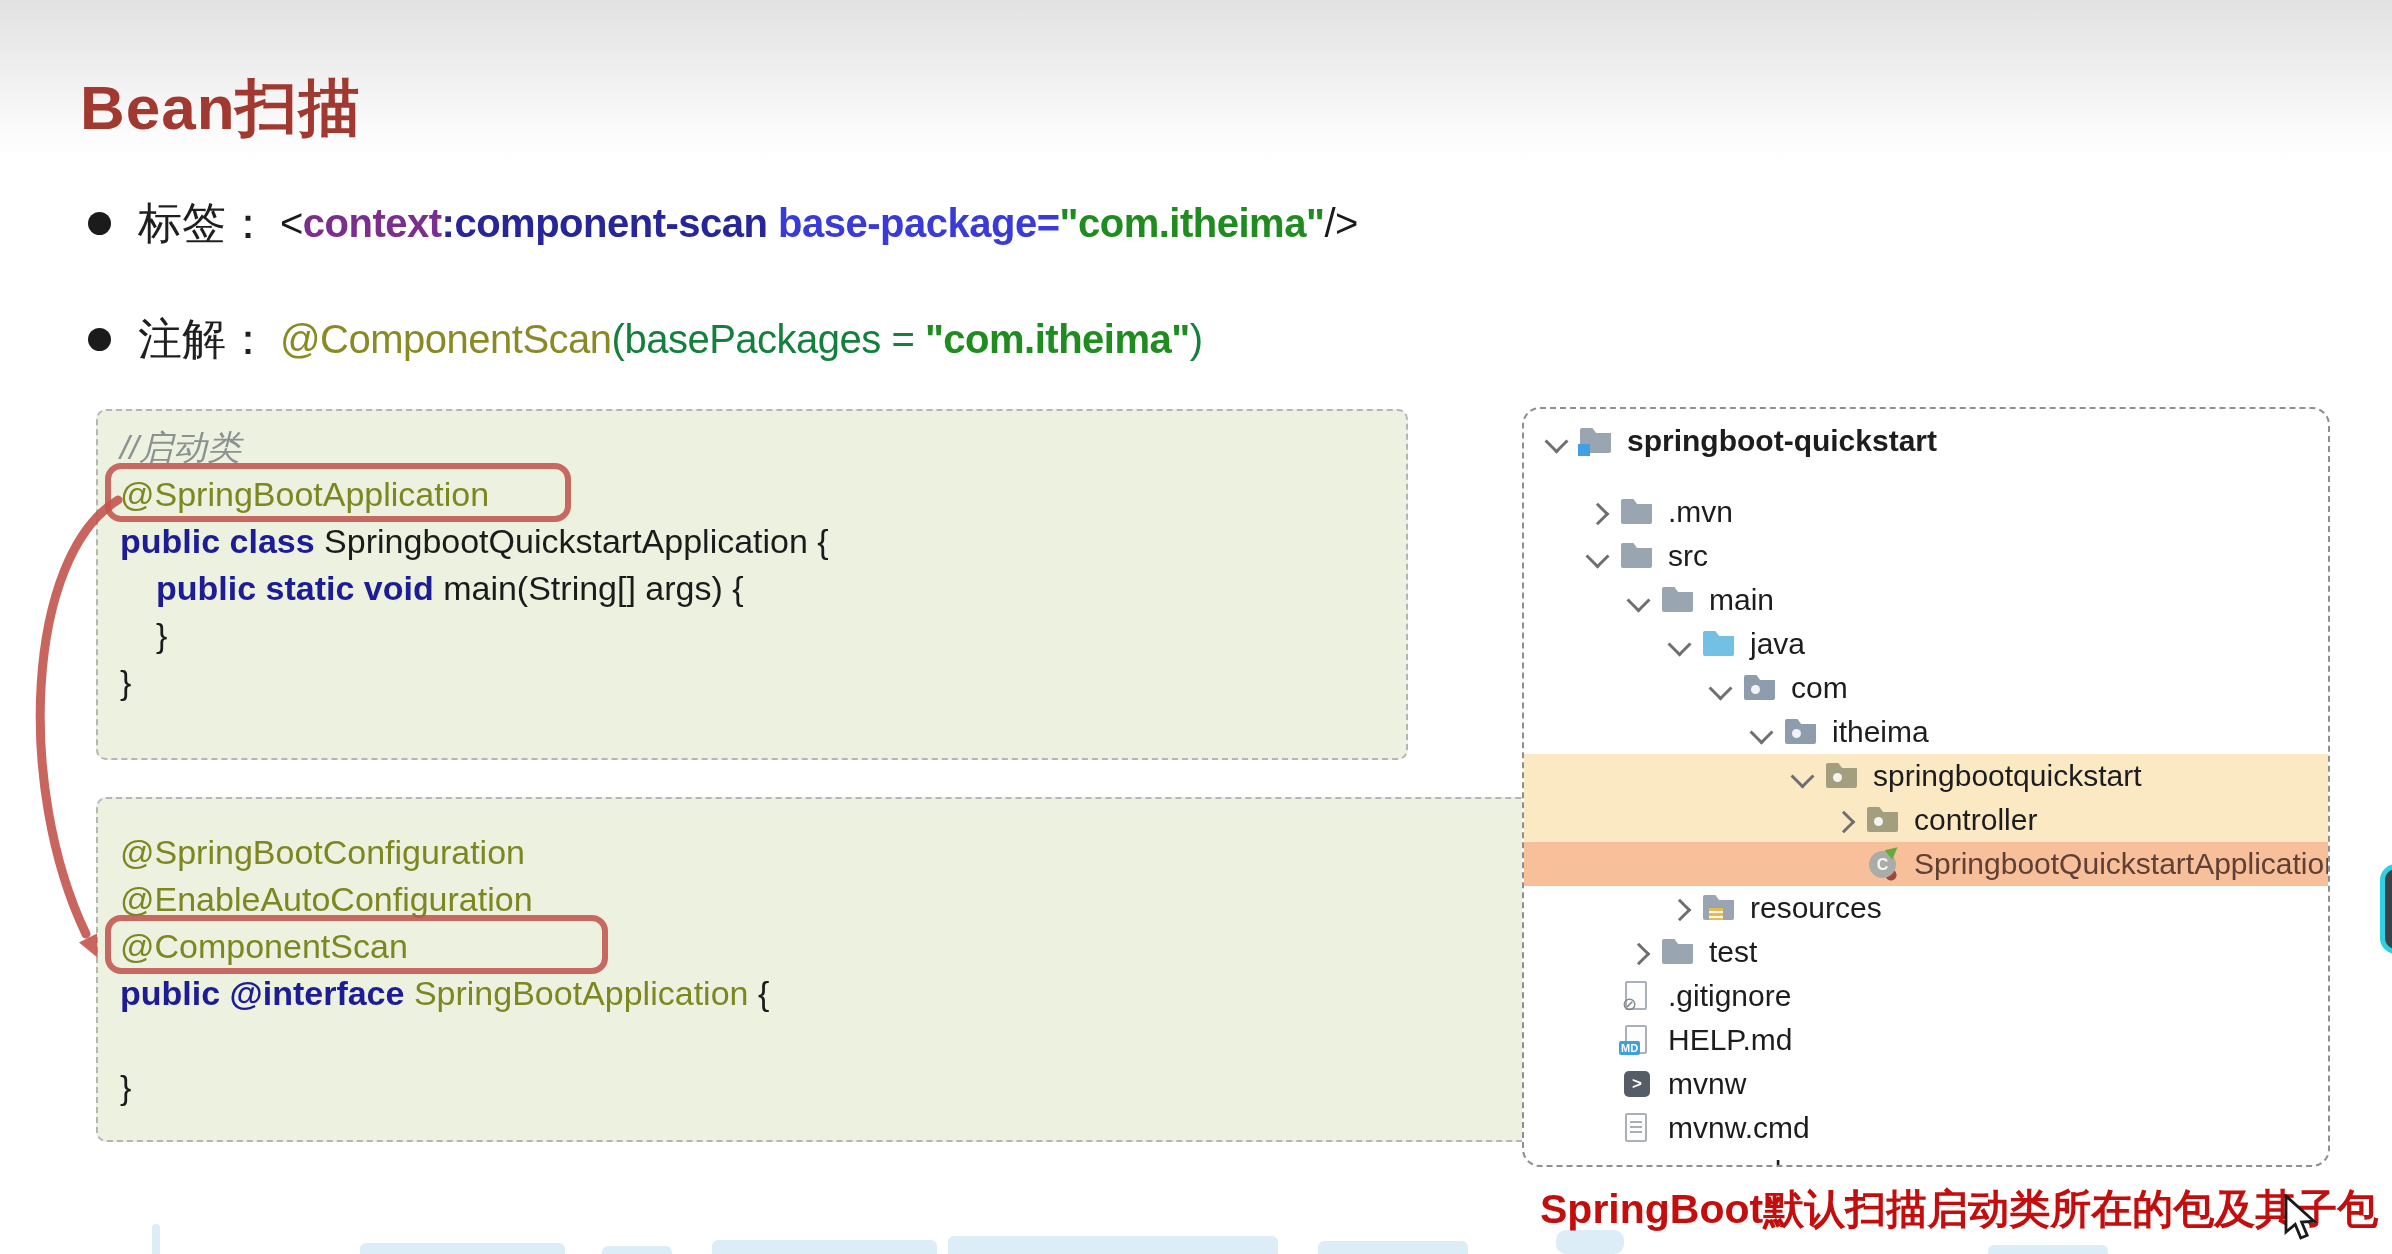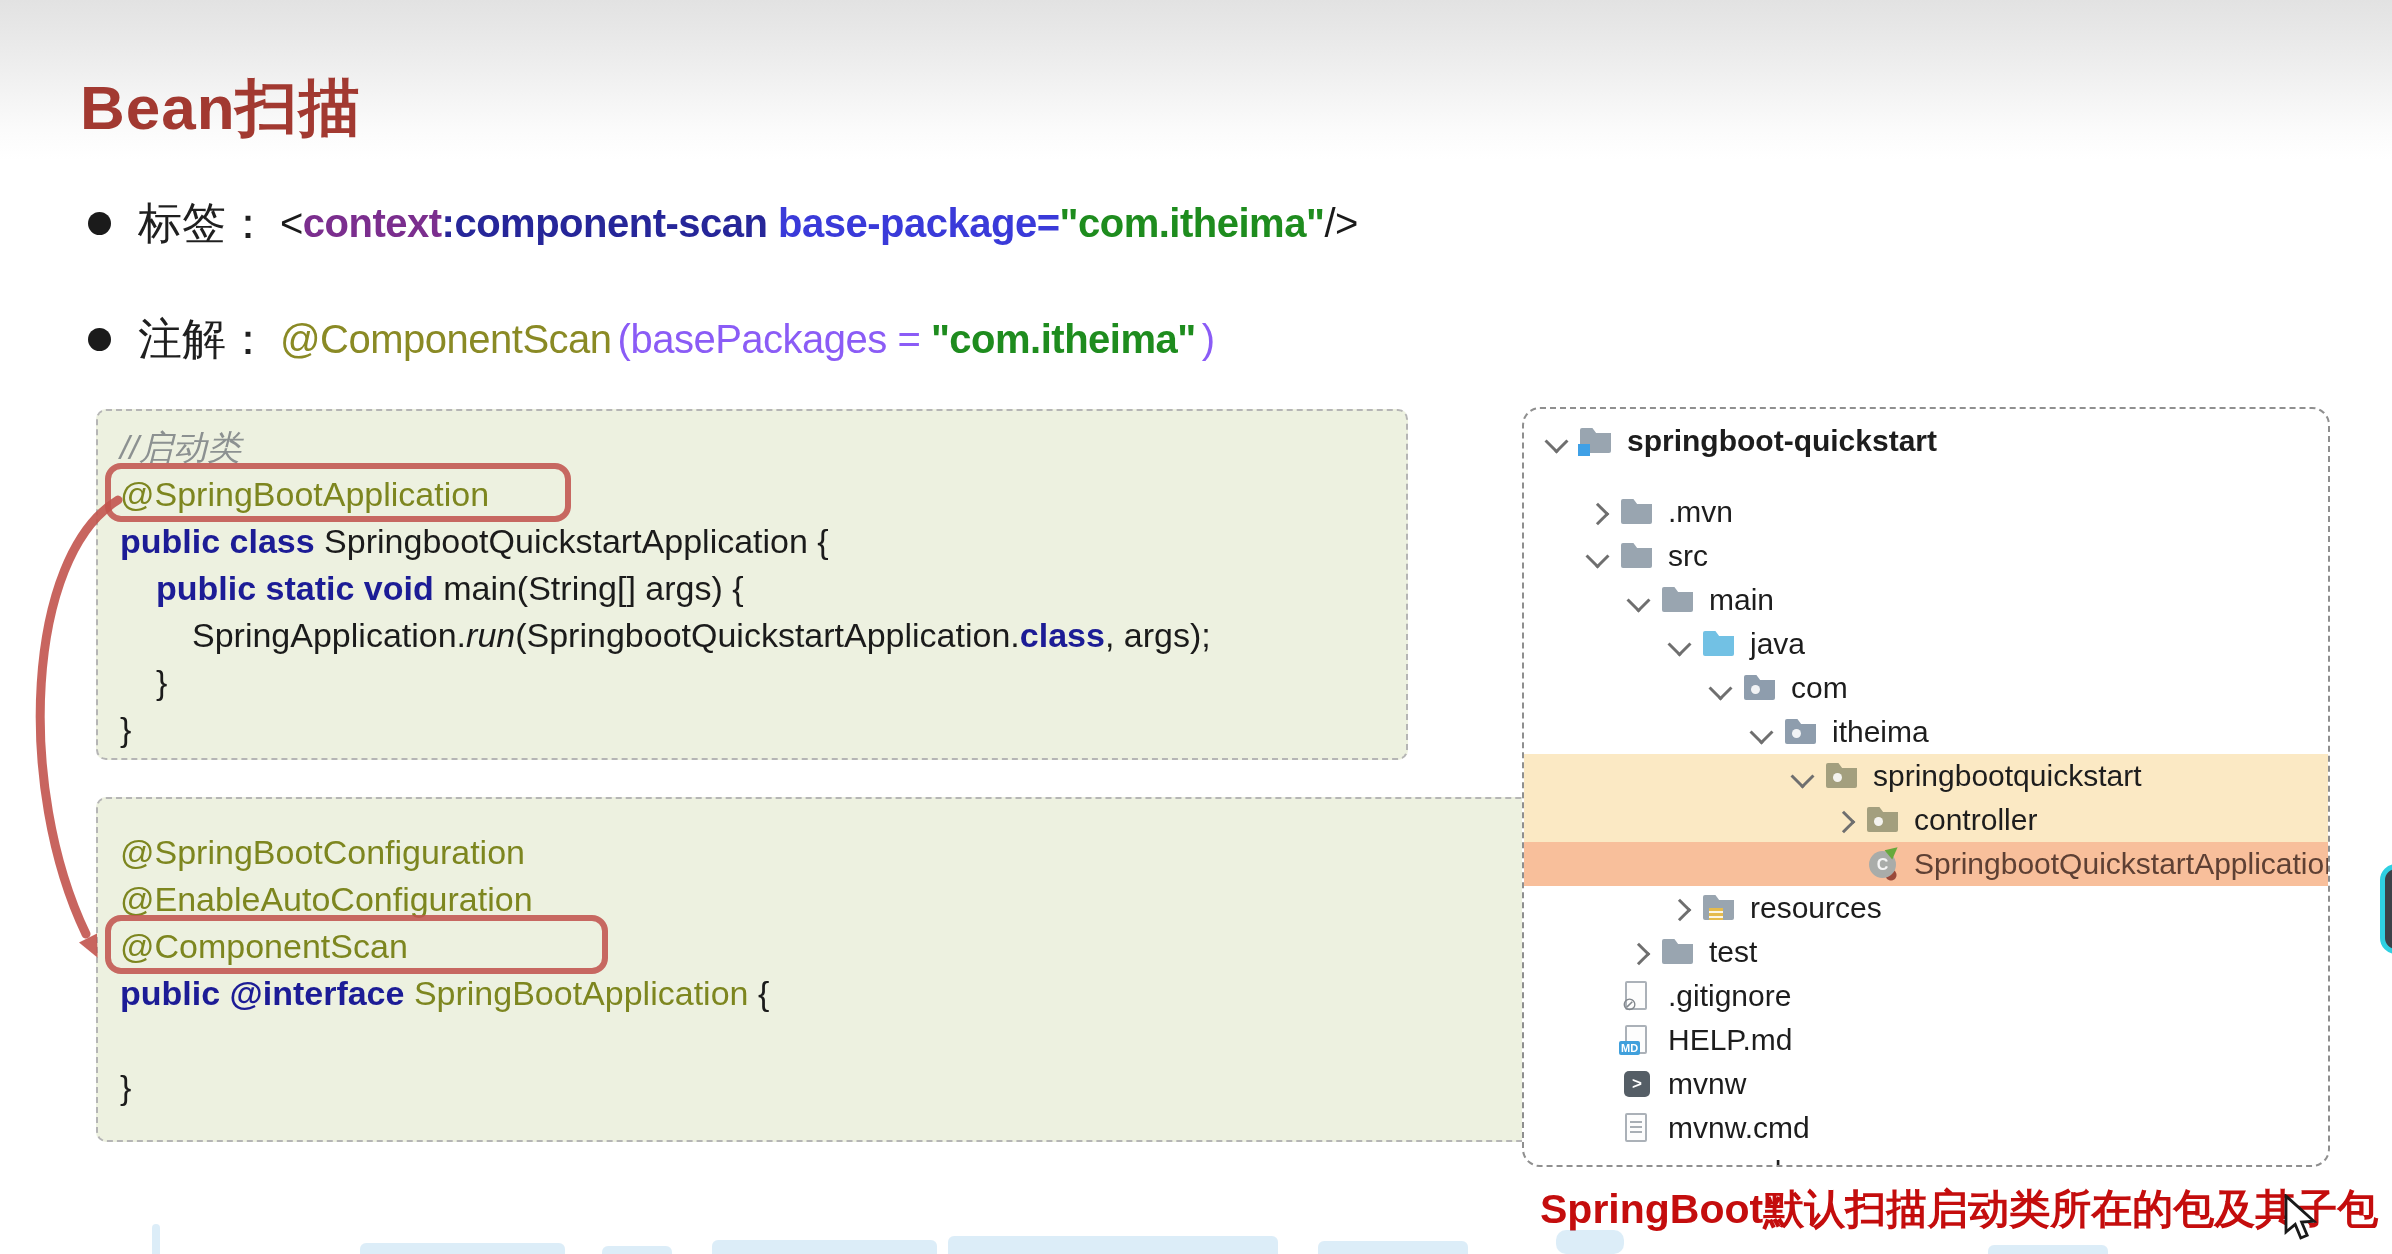--- a/index.html
+++ b/index.html
@@ -9,21 +9,21 @@
         background:linear-gradient(180deg,#e2e2e2 0px,#ececec 55px,#fbfbfb 130px,#ffffff 160px);}
   .title{position:absolute;left:80px;top:24px;font-size:62px;font-weight:700;color:#A23931;letter-spacing:1px;}
 
   
   #bullet-list{position:absolute;left:88px;top:194px;}
   .bullet{display:flex;align-items:center;height:58px;margin-bottom:58px;white-space:pre;}
   .dot{width:23px;height:23px;border-radius:50%;background:#1b1b1b;margin-right:27px;flex:none;}
   .blabel{font-size:44px;color:#1f1f1f;margin-right:10px;}
   .bullet span.tk{font-size:40px;letter-spacing:-0.5px;}
   .t-k2{color:#1a1a1a;font-weight:400;}
-  .t-k3{color:#8b5cf6;font-weight:400;margin-left:6px;}
+  .t-k3{color:#15803d;font-weight:400;}
   .t-purple{color:#7B2E8E;font-weight:700;}
   .t-navy{color:#262699;font-weight:700;}
   .t-blue{color:#3A3AD9;font-weight:700;}
   .t-green{color:#1E8C1E;font-weight:700;}
   .t-olive{color:#8A8A25;font-weight:400;}
 
   
   .codeblock{position:absolute;background:#EDF1E0;border:2px dashed #B5B5B5;border-radius:10px;
              box-sizing:border-box;font-size:34px;color:#1b1b1b;}
   #code-0{left:96px;top:409px;width:1312px;height:351px;padding-top:13px;}
@@ -106,21 +106,20 @@
   <div id="bullet-list">
       <div class="bullet"><span class="dot"></span><span class="blabel">标签：</span><span class="tk t-k2">&lt;</span><span class="tk t-purple">context</span><span class="tk t-navy">:component-scan </span><span class="tk t-blue">base-package</span><span class="tk t-blue">=</span><span class="tk t-green">"com.itheima"</span><span class="tk t-k2">/&gt;</span></div>
       <div class="bullet"><span class="dot"></span><span class="blabel">注解：</span><span class="tk t-olive">@ComponentScan</span><span class="tk t-k3">(basePackages = </span><span class="tk t-green">"com.itheima"</span><span class="tk t-k3">)</span></div>
     </div>
 
   <div class="codeblock" id="code-0">
       <div class="cl i0"><span class="t-cm">//启动类</span></div>
       <div class="cl i0"><span class="t-ann boxed b1">@SpringBootApplication</span></div>
       <div class="cl i0"><span class="t-kw">public class </span><span class="t-pl">SpringbootQuickstartApplication {</span></div>
       <div class="cl i1"><span class="t-kw">public static void </span><span class="t-pl">main(String[] args) {</span></div>
-      <div class="cl i2"><span class="t-pl">SpringApplication.</span><span class="t-it">run</span><span class="t-pl">(SpringbootQuickstartApplication.</span><span class="t-kw">class</span><span class="t-pl">, args);</span></div>
       <div class="cl i1"><span class="t-pl">}</span></div>
       <div class="cl i0"><span class="t-pl">}</span></div>
     </div>
   <div class="codeblock" id="code-1">
       <div class="cl i0"><span class="t-ann">@SpringBootConfiguration</span></div>
       <div class="cl i0"><span class="t-ann">@EnableAutoConfiguration</span></div>
       <div class="cl i0"><span class="t-ann boxed b2">@ComponentScan</span></div>
       <div class="cl i0"><span class="t-kw">public @interface </span><span class="t-ann2">SpringBootApplication</span><span class="t-pl"> {</span></div>
       <div class="cl i0"><span class="t-pl"></span></div>
       <div class="cl i0"><span class="t-pl">}</span></div>

